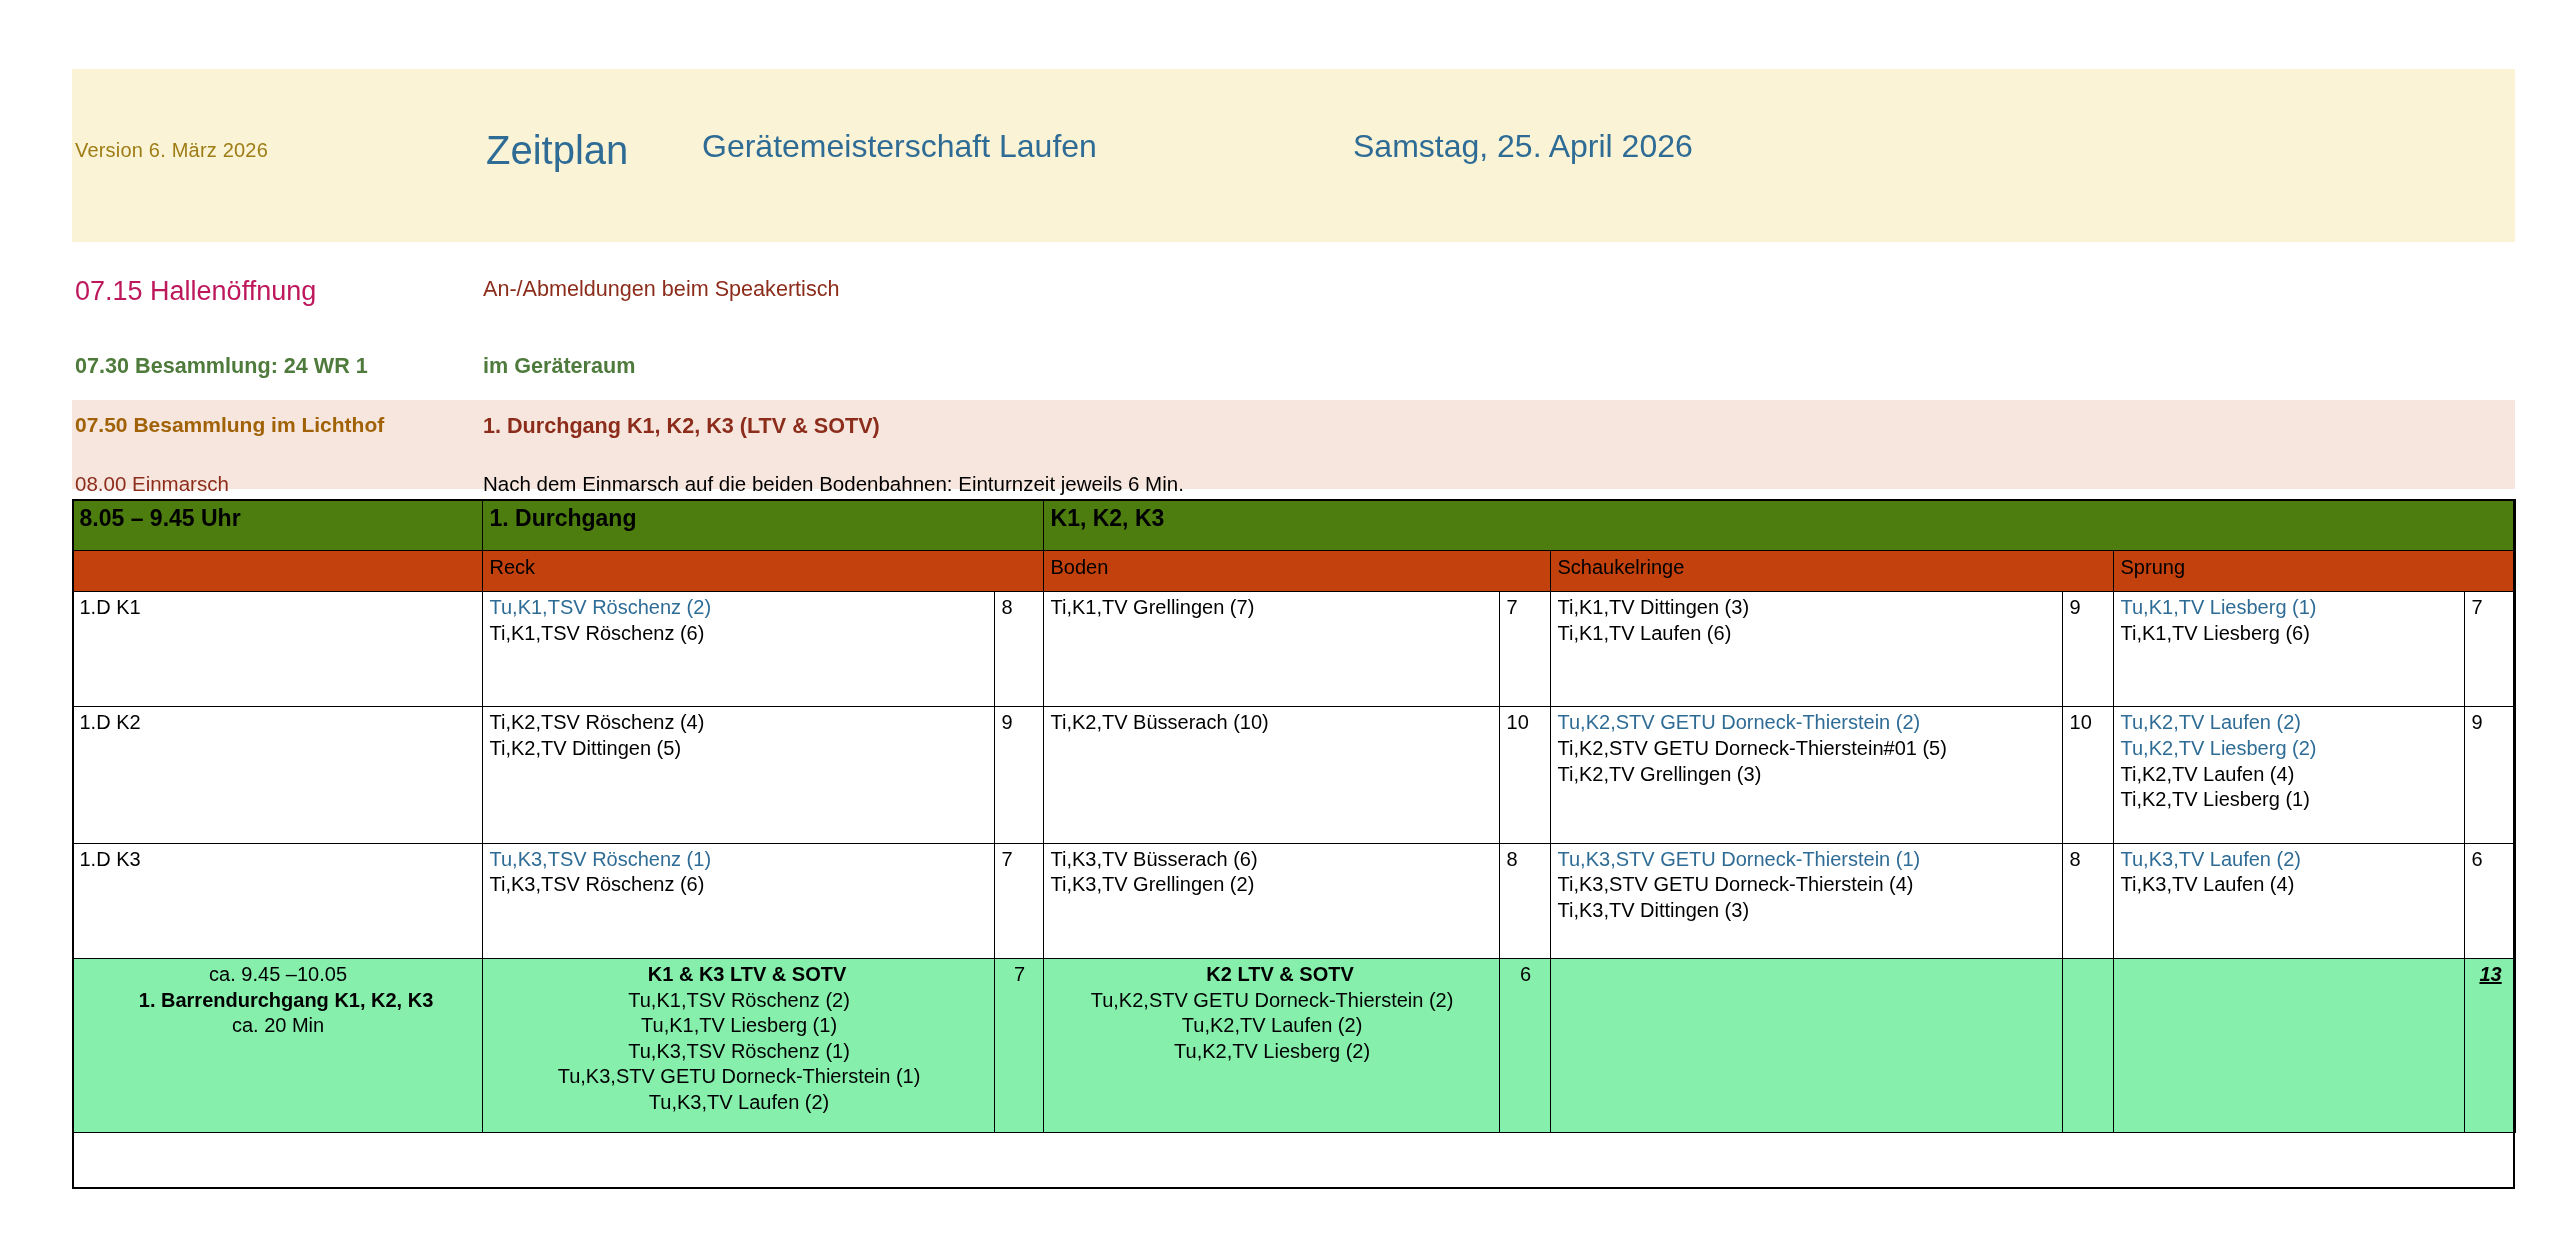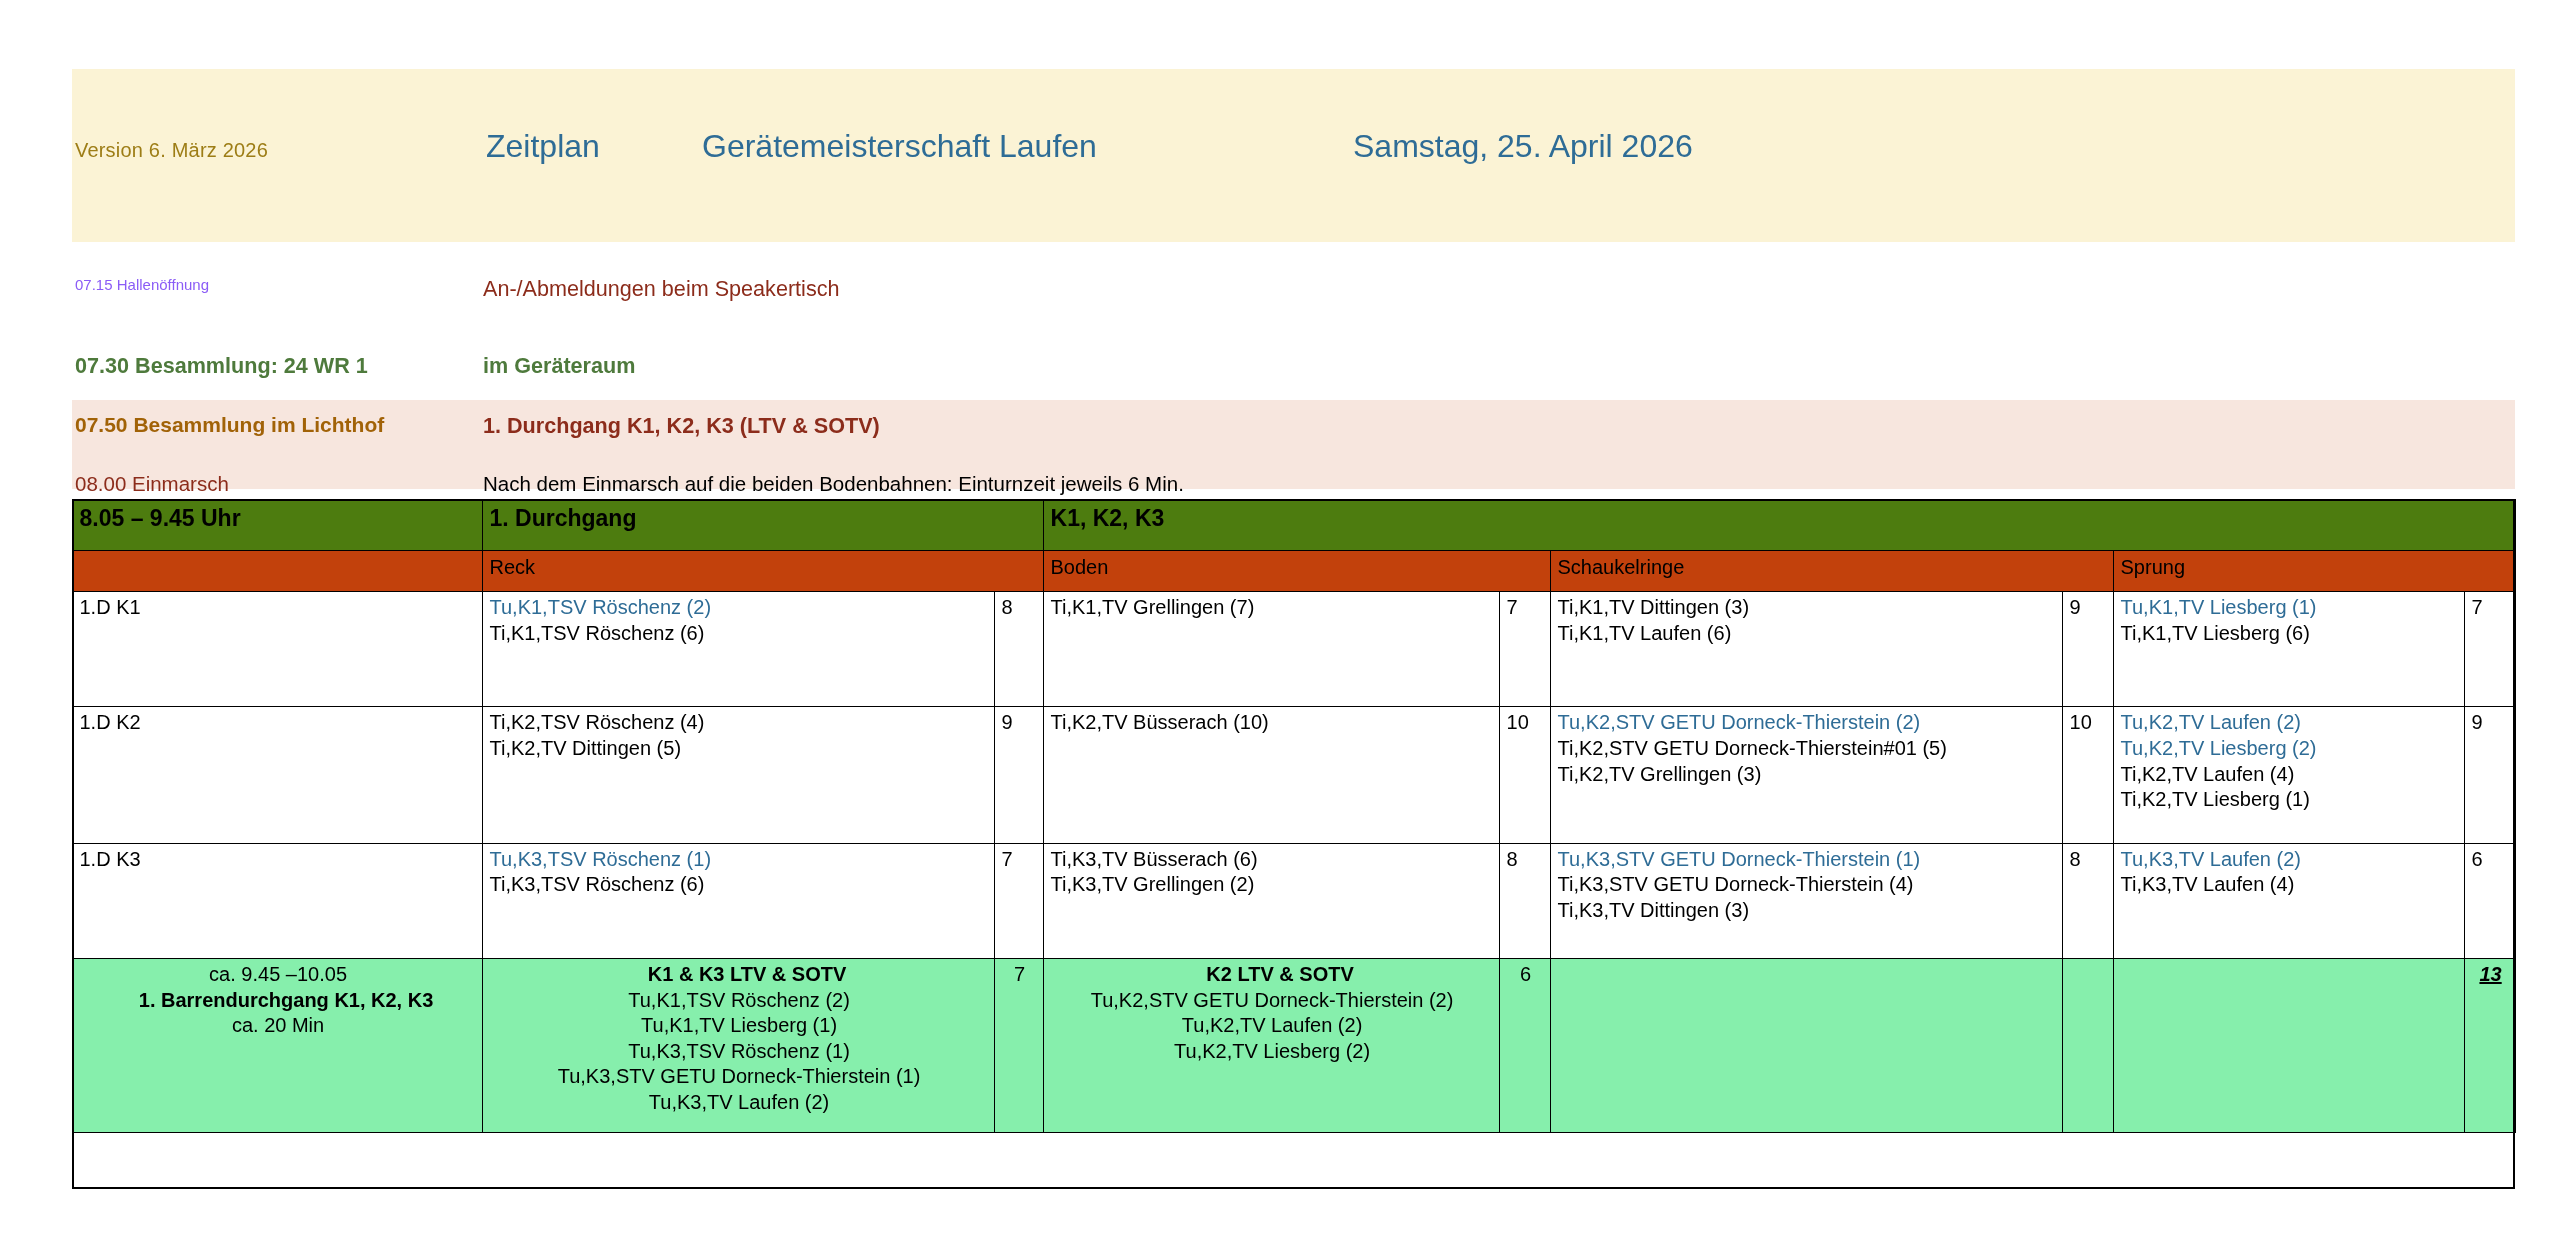--- a/index.html
+++ b/index.html
@@ -36,21 +36,21 @@
     left: 69px;
     top: 139px;
     font-size: 20px;
     color: #9d7d16;
     letter-spacing: 0.2px;
   }
   .banner-title1 {
     position: absolute;
     left: 480px;
     top: 128px;
-    font-size: 32px;
+    font-size: 40px;
     color: #2e6c96;
   }
   .banner-title2 {
     position: absolute;
     left: 696px;
     top: 128px;
     font-size: 32px;
     color: #2e6c96;
   }
   .banner-date {
@@ -59,22 +59,22 @@
     top: 128px;
     font-size: 32px;
     color: #2e6c96;
   }
 
   
   .row-open-time {
     position: absolute;
     left: 69px;
     top: 276px;
-    font-size: 15px;
-    color: #8b5cf6;
+    font-size: 27px;
+    color: #be185d;
   }
   .row-open-text {
     position: absolute;
     left: 477px;
     top: 276px;
     font-size: 21.6px;
     color: #8c2c1b;
   }
   .row-gather-time {
     position: absolute;

